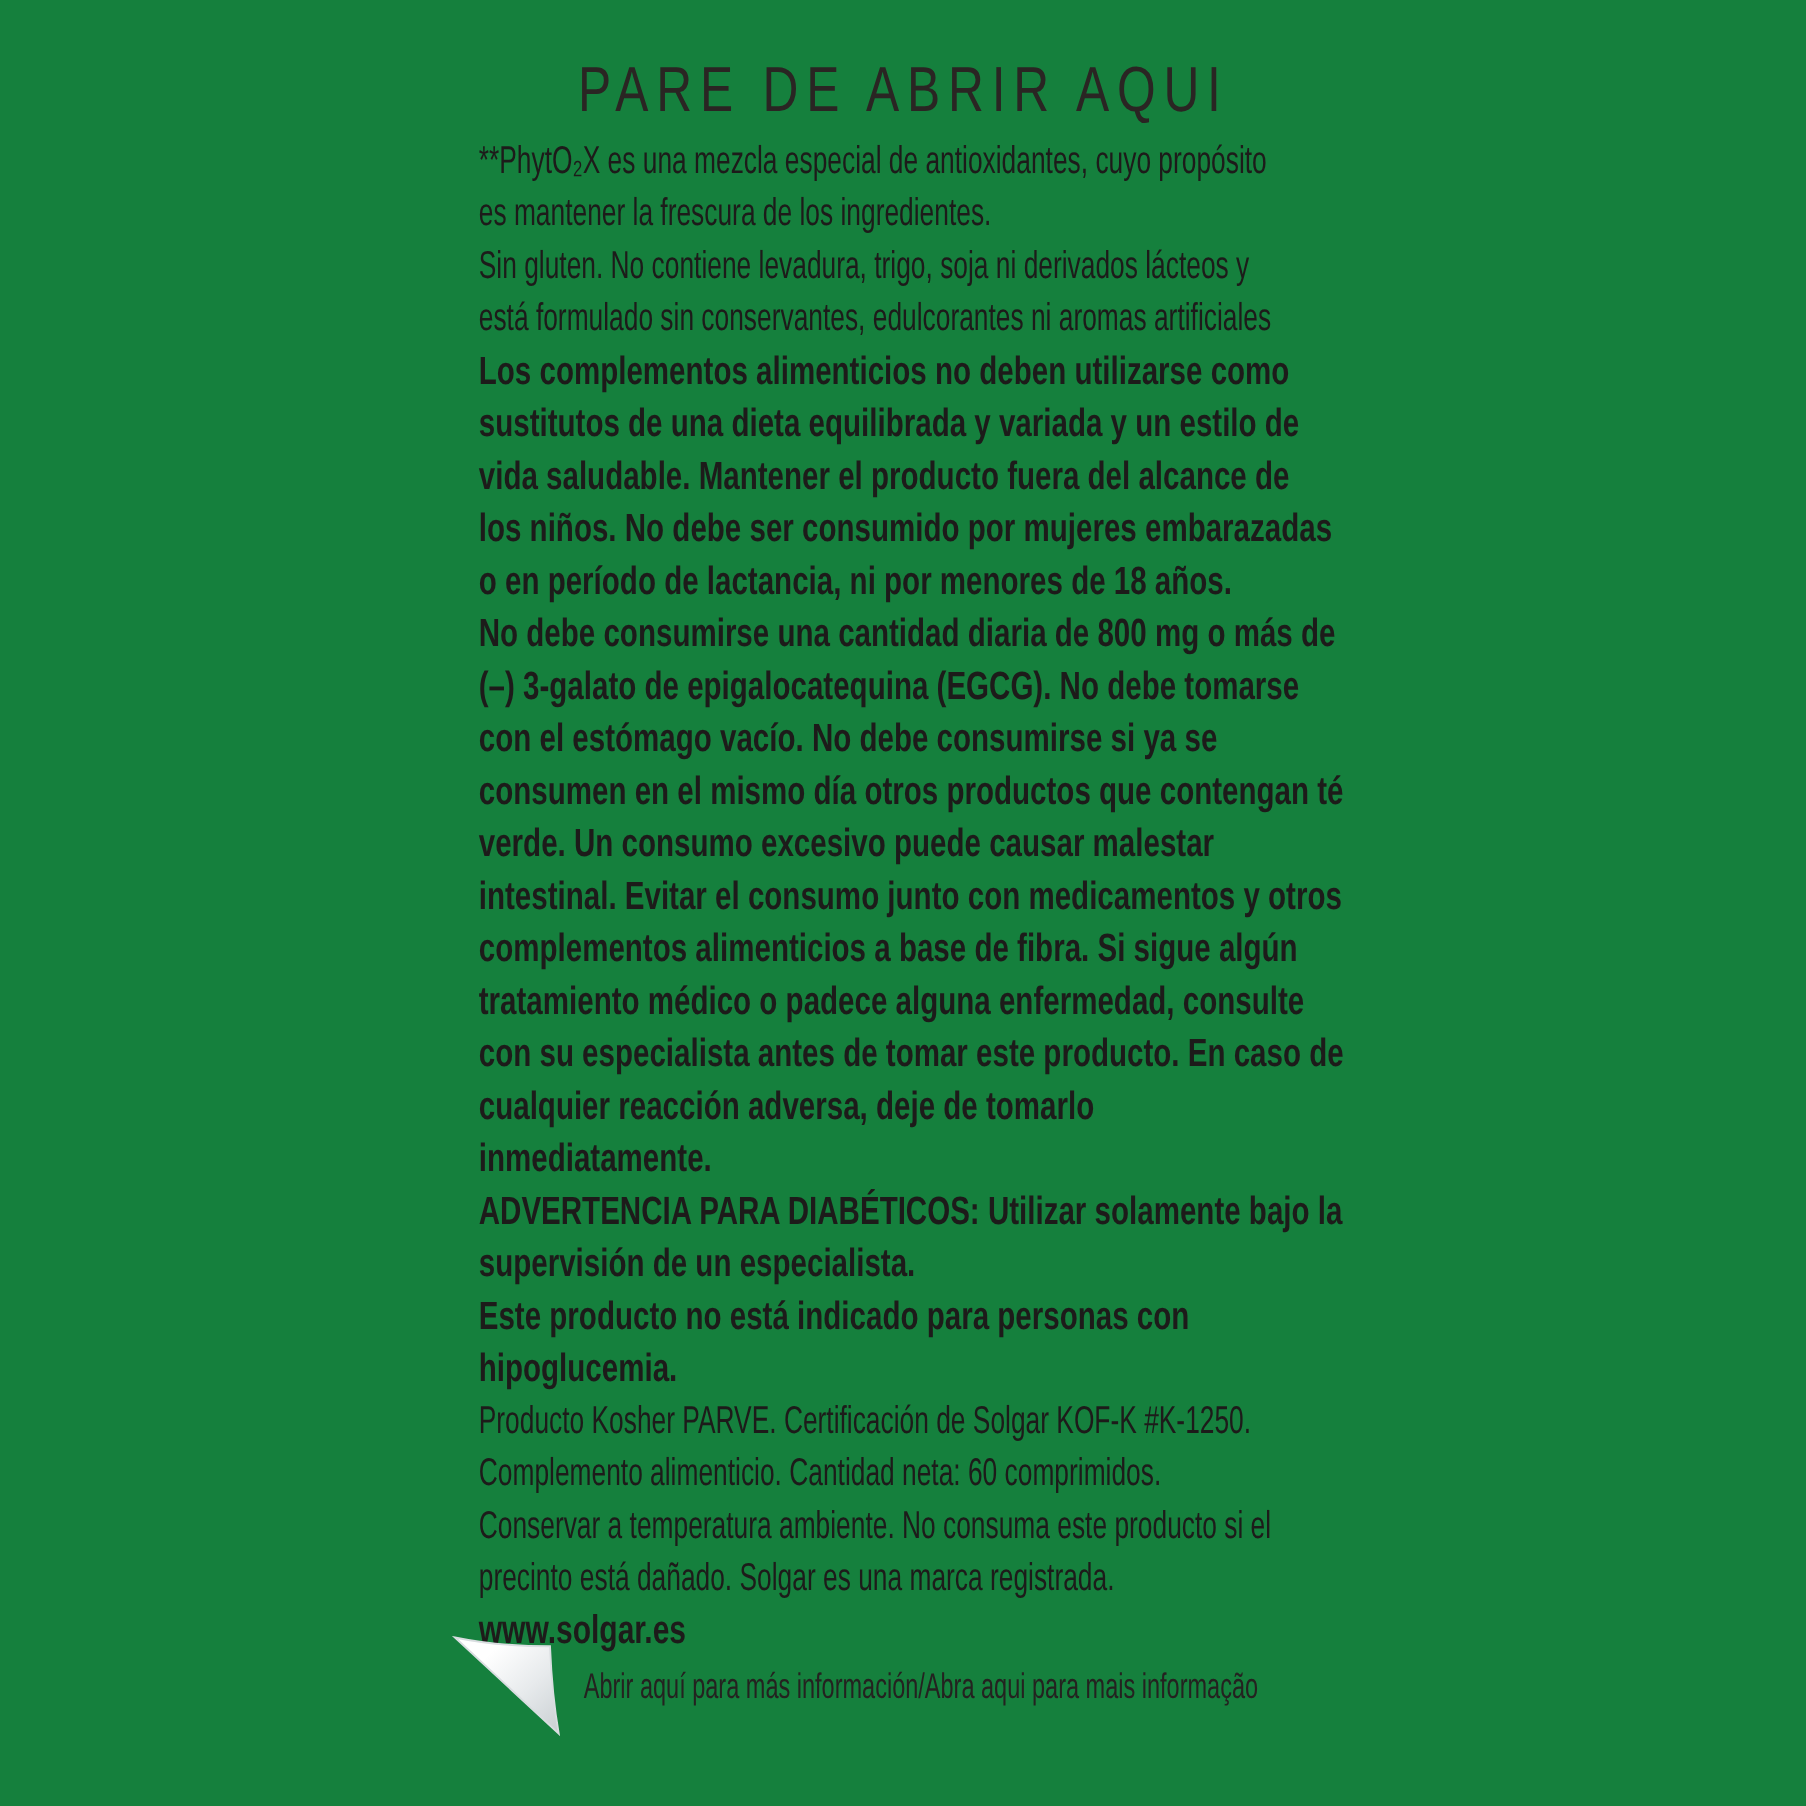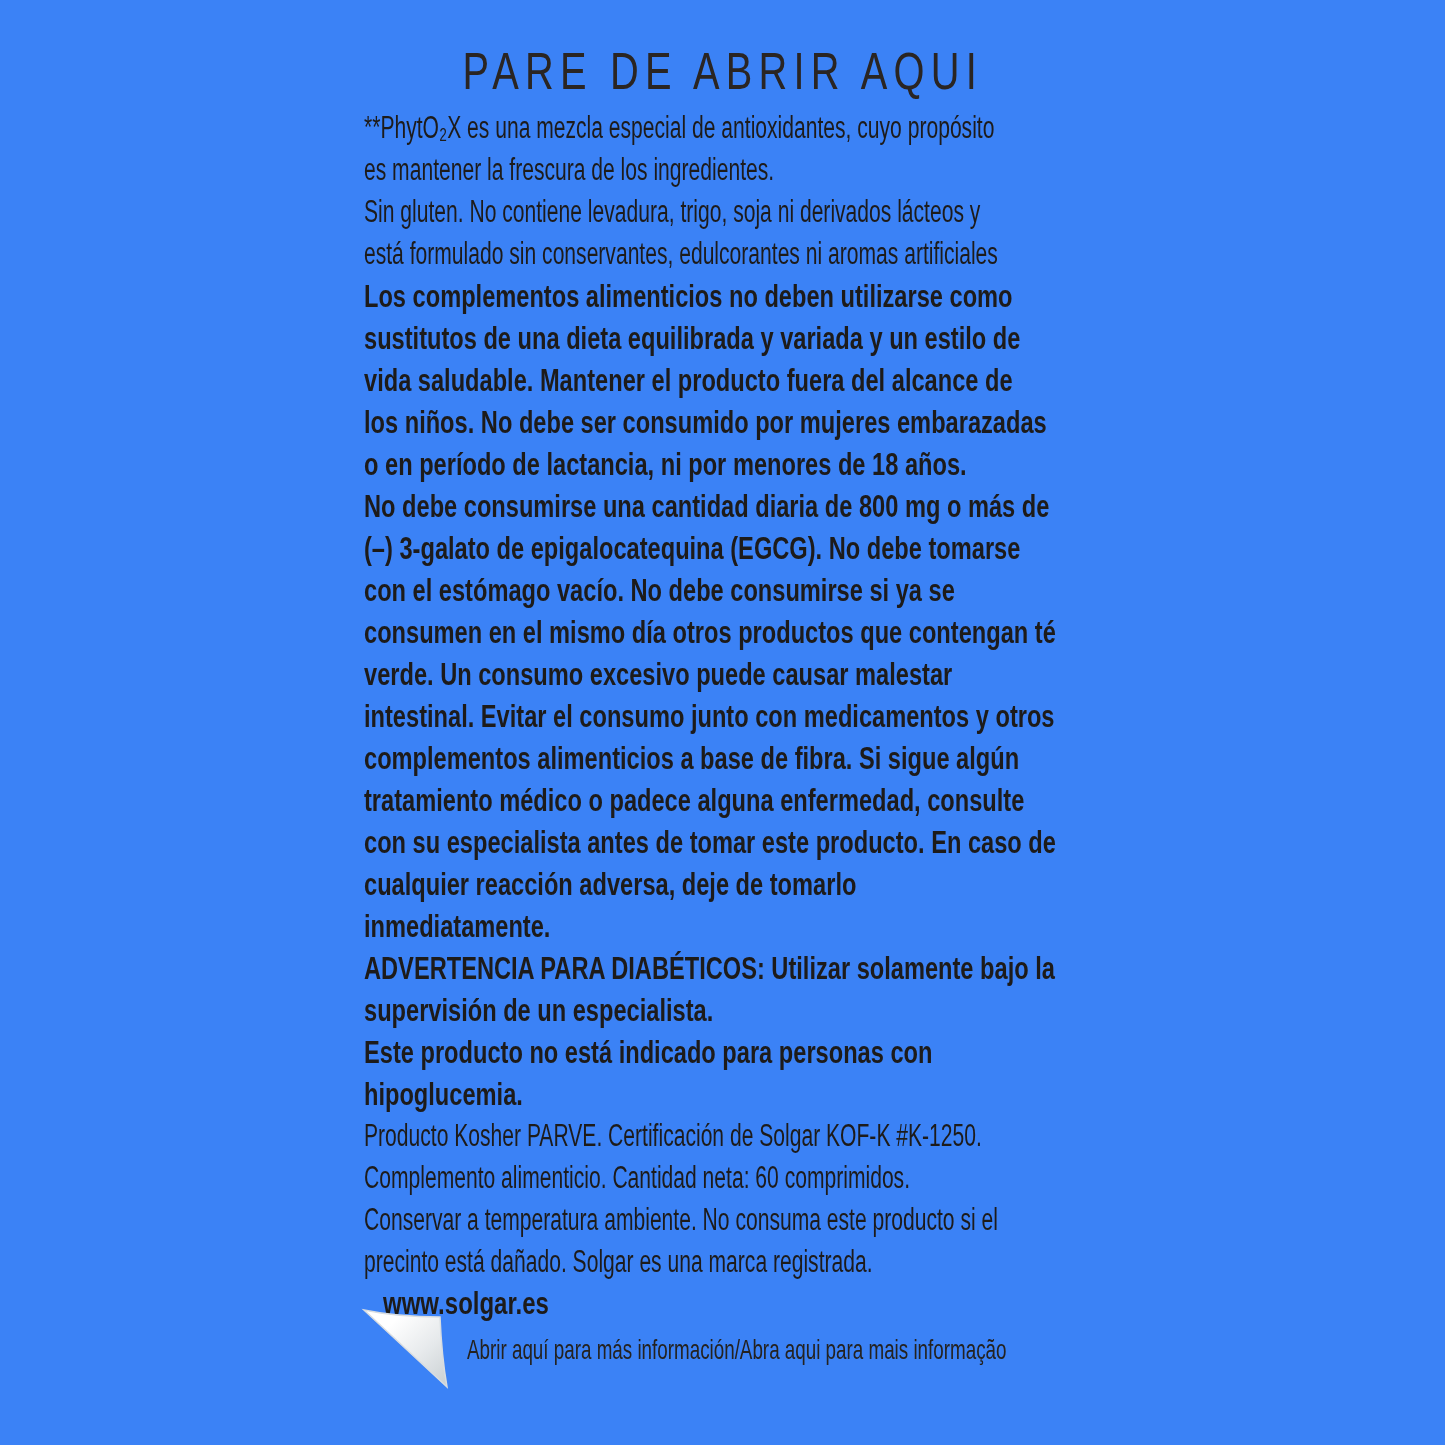--- a/index.html
+++ b/index.html
@@ -4,30 +4,30 @@
 <style>
   html,body{margin:0;padding:0}
   body{
     width:1445px;height:1445px;
     background:#ffffff;
     font-family:"Liberation Sans","DejaVu Sans",sans-serif;
     color:#1d1b1a;
     overflow:hidden;
     position:relative;
   }
-  .page{position:absolute;inset:0;background:#3b82f6}
+  .page{position:absolute;inset:0;background:#15803d}
 
   .title{
     position:absolute;top:42px;left:0;width:1445px;
     text-align:center;font-size:51px;font-weight:400;
     color:#2a2523;white-space:nowrap;
   }
   .title > span{display:inline-block;letter-spacing:8px;transform:scaleX(0.78)}
 
-  #body-text{position:absolute;left:364px;top:107px;width:702px;overflow:visible}
+  #body-text{position:absolute;left:383px;top:107px;width:702px;overflow:visible}
   .line{
     height:42px;line-height:42px;white-space:nowrap;
     transform-origin:0 50%;
   }
   .line.regular{font-size:31px;font-weight:400;transform:scaleX(0.68)}
   .line.bold{font-size:31.5px;font-weight:700;transform:scaleX(0.75)}
 
   .website{
     position:absolute;left:383px;top:1282px;height:42px;line-height:42px;
     font-size:32px;font-weight:700;white-space:nowrap;

